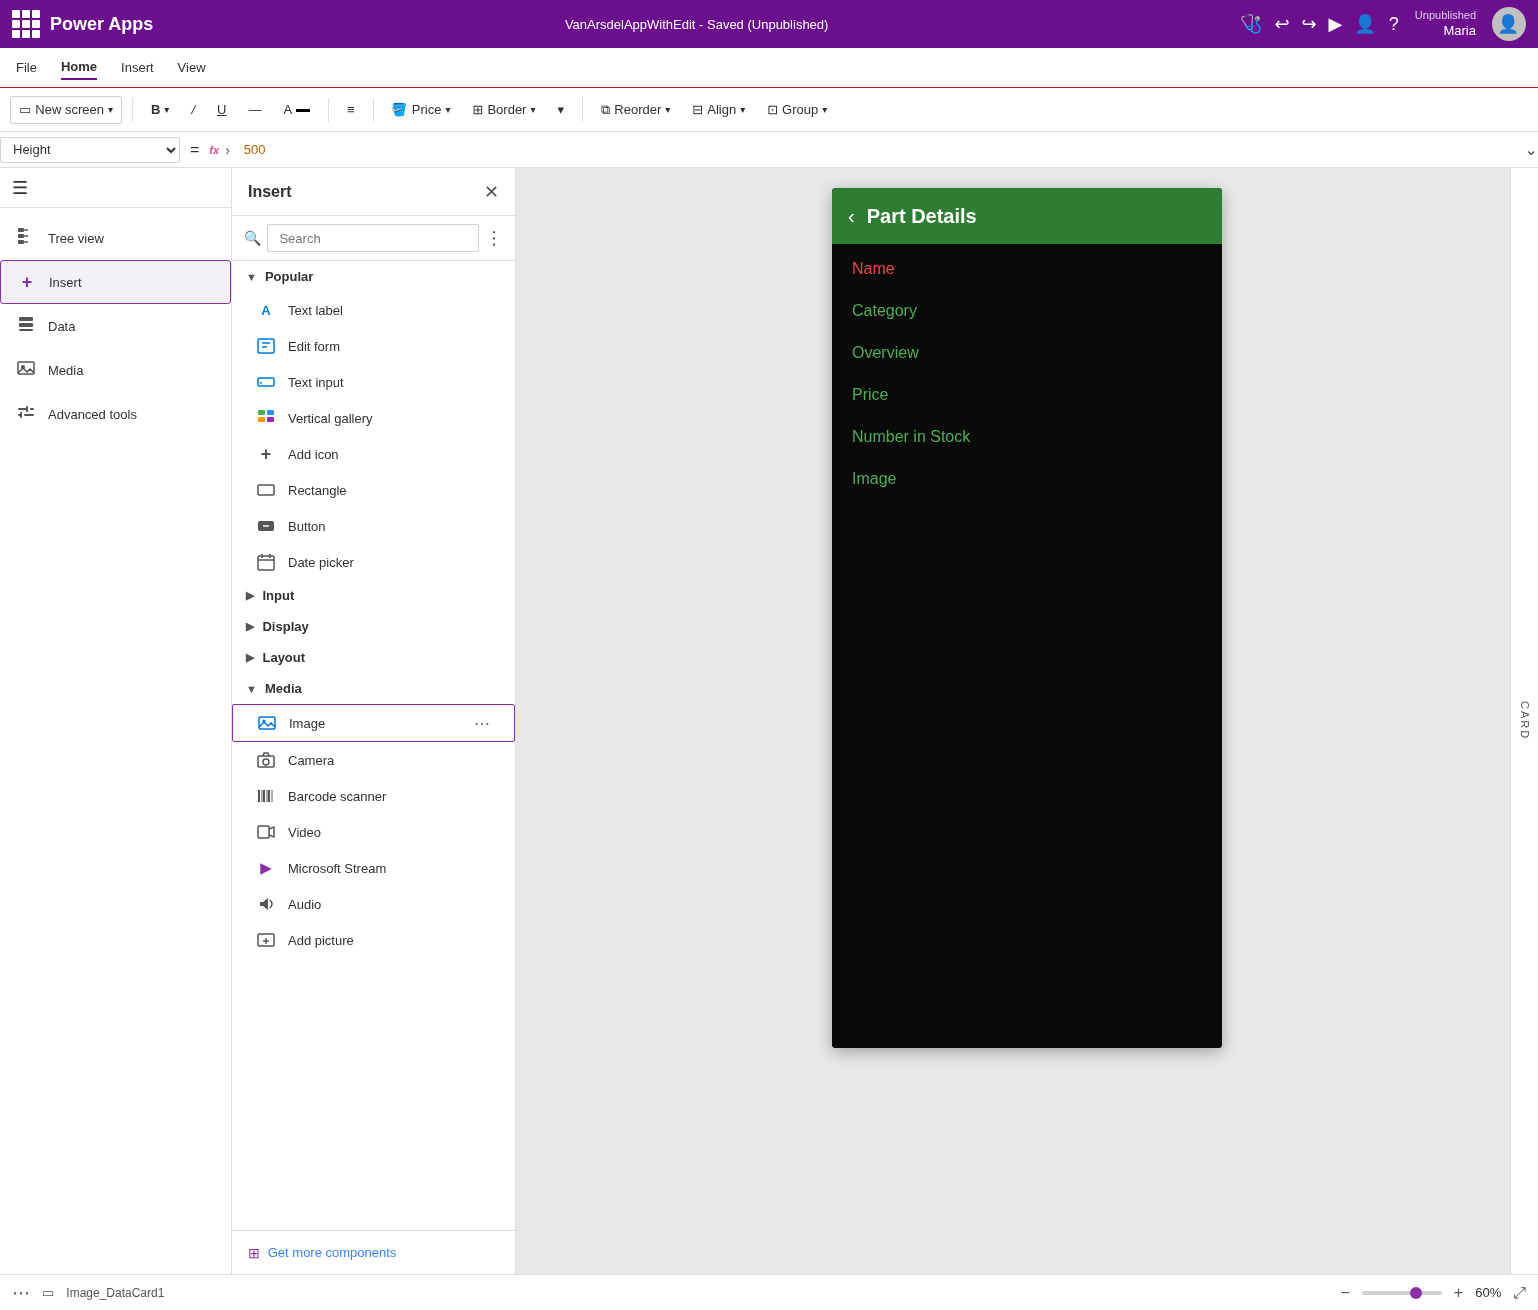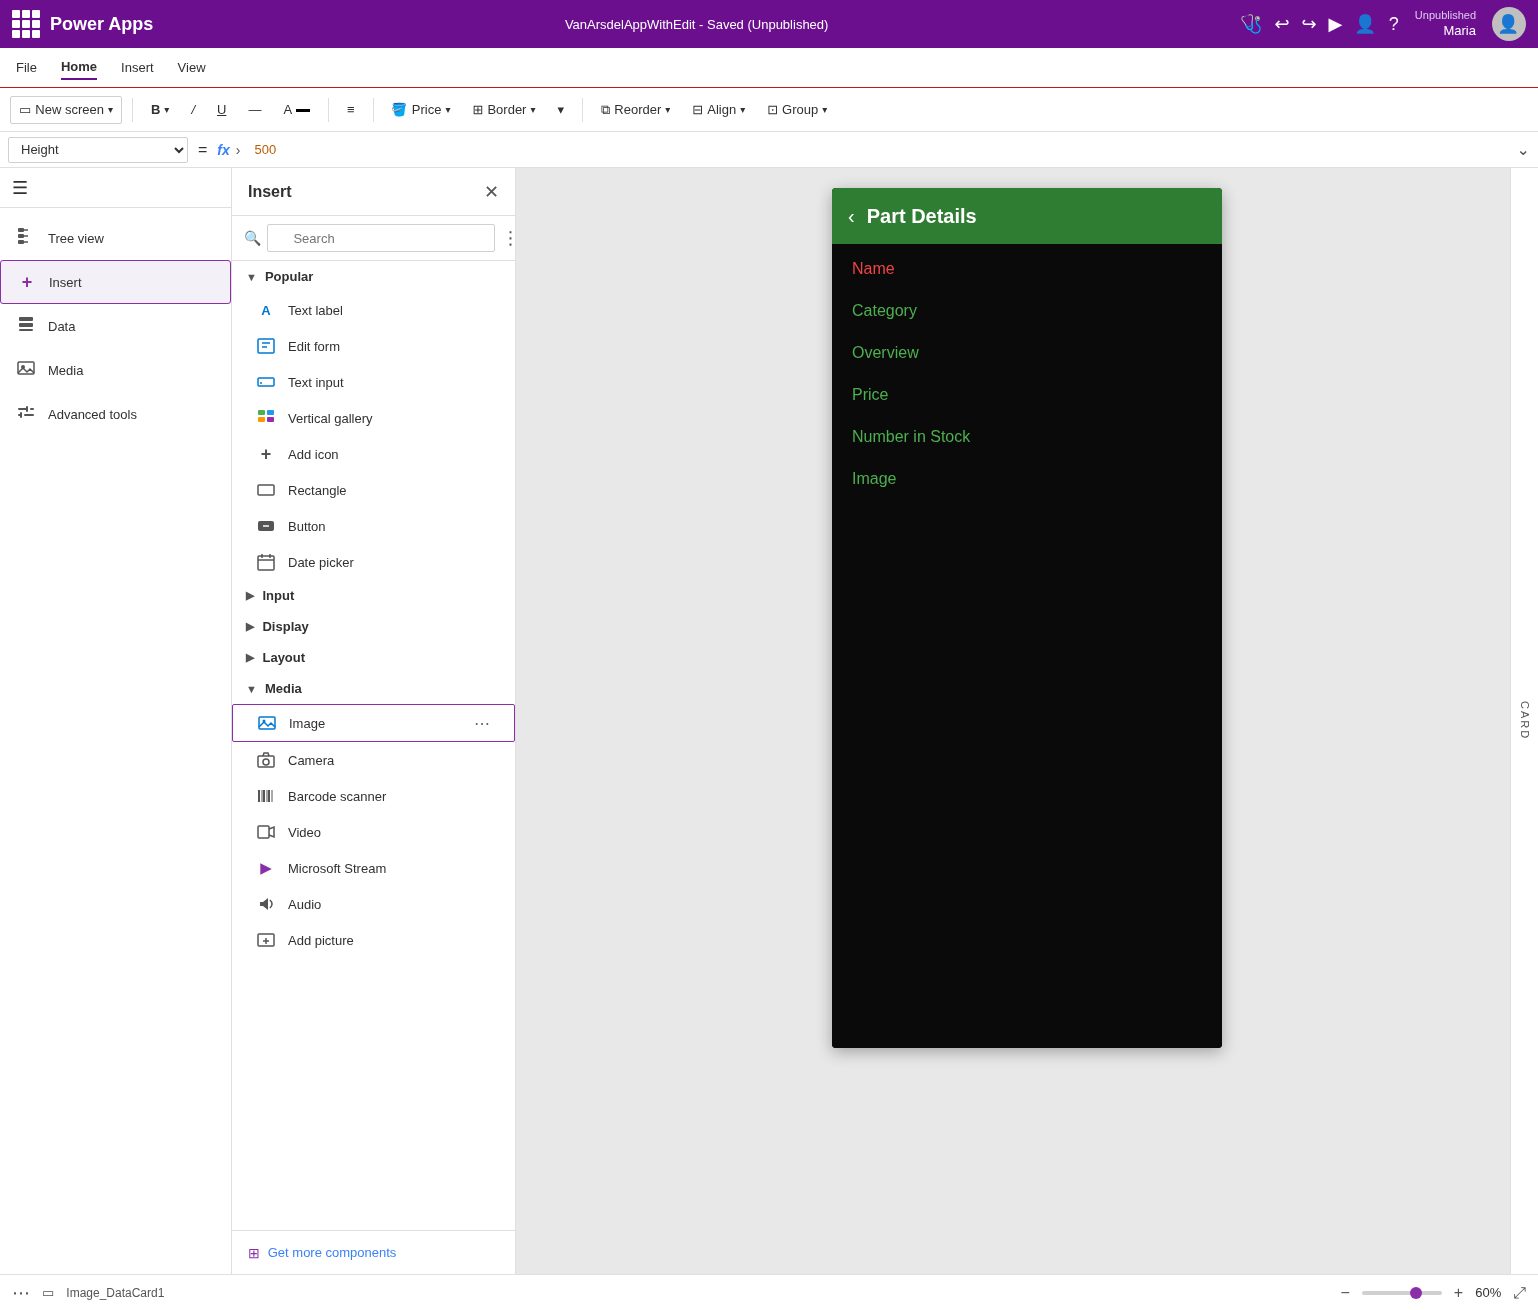--- a/index.html
+++ b/index.html
@@ -66,29 +66,29 @@
     }
     .fill-btn, .border-btn { display: flex; align-items: center; gap: 4px; }
 
     
     .formula-bar {
       background: white;
       height: 36px;
       display: flex;
       align-items: center;
       border-bottom: 1px solid #e1dfdd;
-      padding: 0 8px;
+      padding: 0 0;
       gap: 6px;
     }
     .formula-select {
       width: 180px; height: 26px; border: 1px solid #d0d0d0; border-radius: 2px;
       font-size: 13px; color: #323130; padding: 0 8px; background: white;
     }
     .formula-equals { font-size: 16px; color: #323130; padding: 0 4px; }
-    .formula-fx { color: #3b82f6; font-style: italic; font-size: 14px; font-weight: bold; }
+    .formula-fx { color: #ec4899; font-style: italic; font-size: 11px; font-weight: bold; }
     .formula-input {
       flex: 1; height: 26px; border: none; font-size: 13px; color: #b95e00; padding: 0 8px;
       outline: none;
     }
     .formula-expand { margin-left: auto; font-size: 16px; color: #555; cursor: pointer; }
 
     
     .main-layout {
       display: flex;
       height: calc(1310px - 48px - 40px - 44px - 36px - 36px);
@@ -399,21 +399,21 @@
     </div>
   </div>
 
   <div class="insert-panel">
     <div class="insert-header">
       <span class="insert-title">Insert</span>
       <span class="insert-close">✕</span>
     </div>
     <div class="insert-search">
       <span style="color:#555;font-size:14px;">🔍</span>
-      <input type="text" placeholder="Search" style="flex: 1 1 0%; border: 1px solid rgb(208, 208, 208); border-radius: 2px; height: 28px; padding: 0px 25px; font-size: 13px;">
+      <input type="text" placeholder="Search" style="flex: 1 1 0%; border: 1px solid rgb(208, 208, 208); border-radius: 2px; height: 28px; padding: 0px 11px; font-size: 13px;">
       <span style="font-size:18px;color:#555;">⋮</span>
     </div>
     <div class="insert-list">
 
       <div class="insert-category">
         <span style="font-size:11px;color:#555;">▼</span>
         <span>Popular</span>
       </div>
       <div class="insert-item">
         <span class="item-icon" style="color:#0078d4;font-size:13px;font-weight:bold;">A</span>

